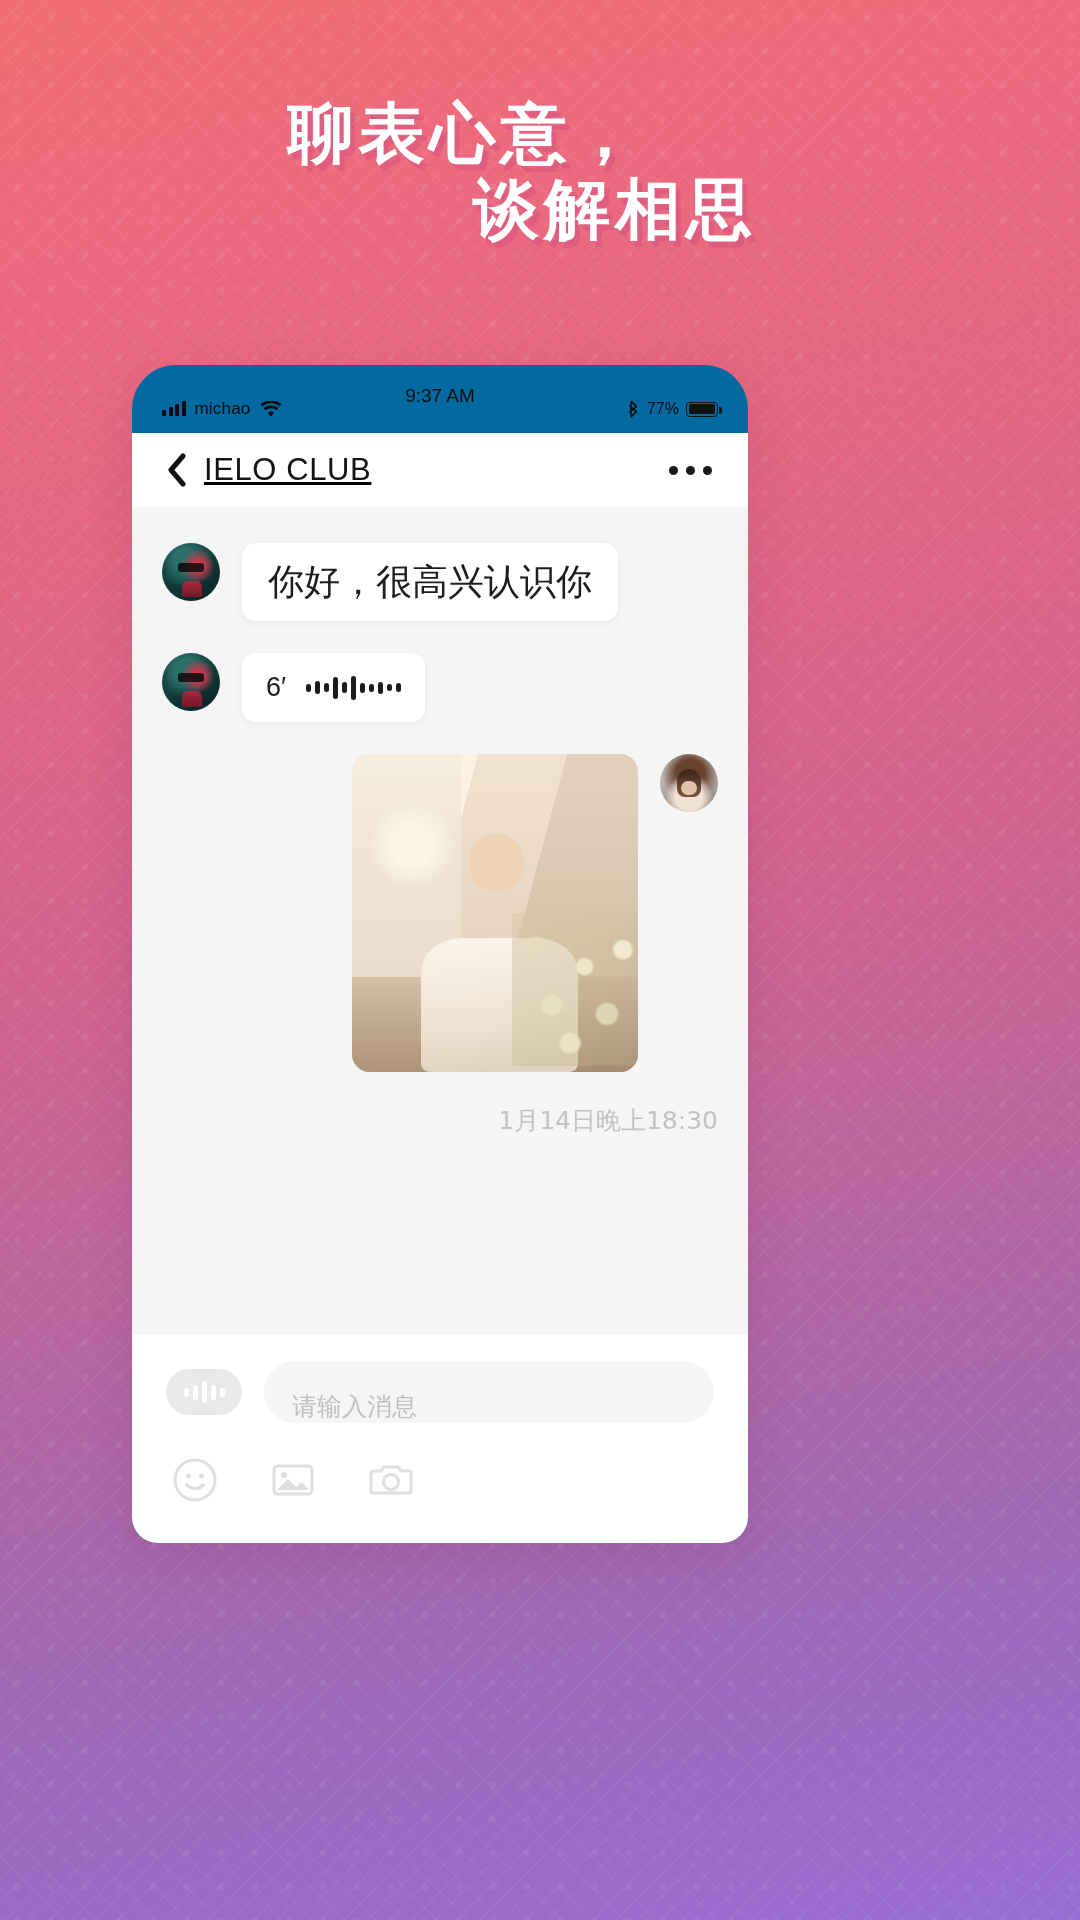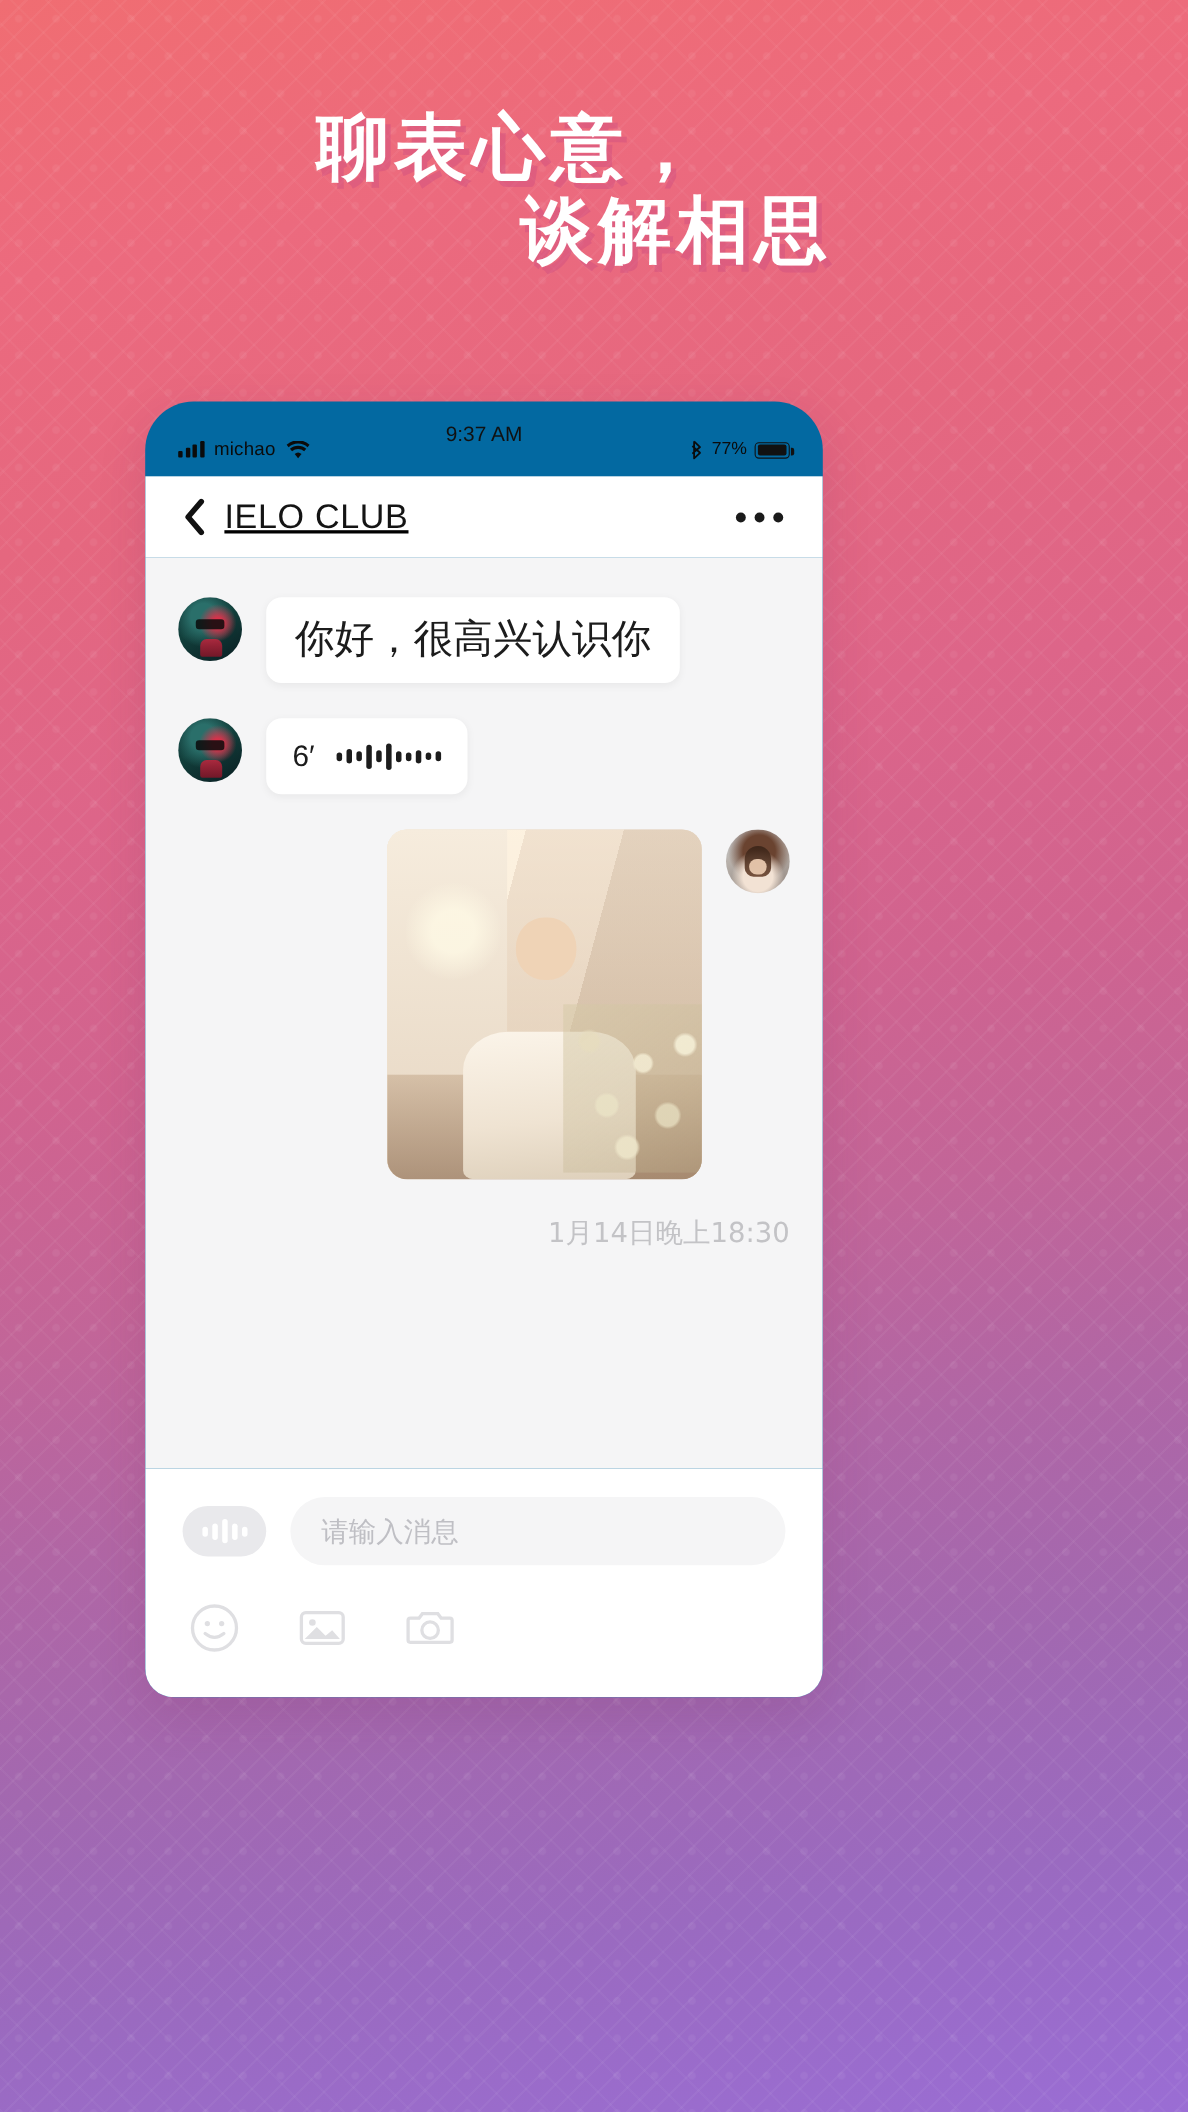--- a/index.html
+++ b/index.html
@@ -252,21 +252,21 @@
   }
   .ib-top { display: flex; align-items: center; gap: 22px; }
   .mic-pill {
     width: 76px; height: 46px; border-radius: 24px;
     background: #e9e9ec; display: flex; align-items: center;
     justify-content: center; gap: 4px; flex: 0 0 auto;
   }
   .mic-pill i { display:block; width:5px; border-radius:3px; background:#fff; }
   .msg-input {
     flex: 1; height: 62px; border-radius: 31px;
-    background: #f5f5f6; display: flex; align-items: center;
+    background: #f5f5f6; display: flex; align-items: flex-end;
     padding: 0 28px; font-size: 25px; color: #bfbfc4;
   }
   .ib-icons { display: flex; align-items: center; gap: 52px; margin-top: 34px; padding-left: 6px; }
   .ib-ico { width: 46px; height: 46px; opacity: .82; }
   .ib-ico svg { display:block; }
 </style>
 </head>
 <body>
 
 <div id="bg">

